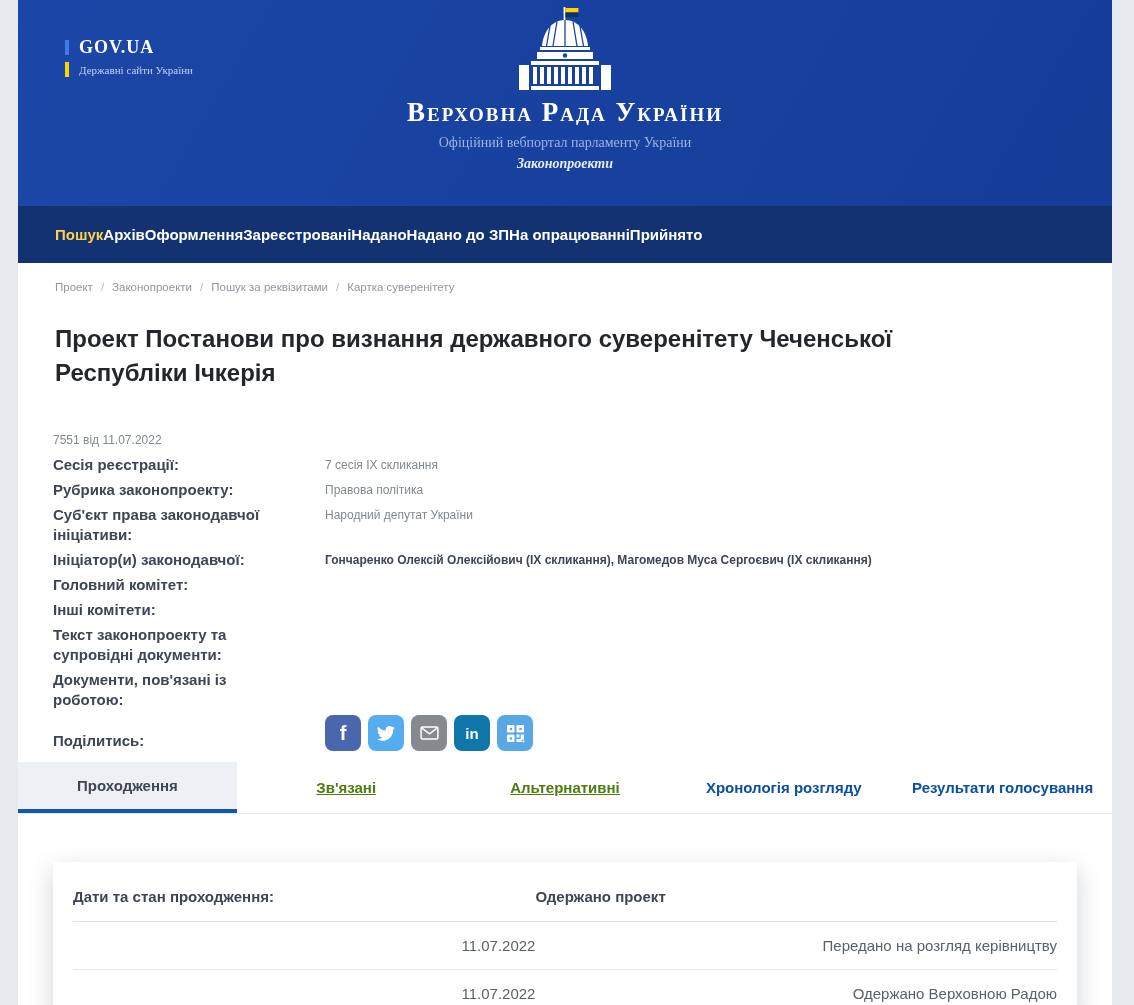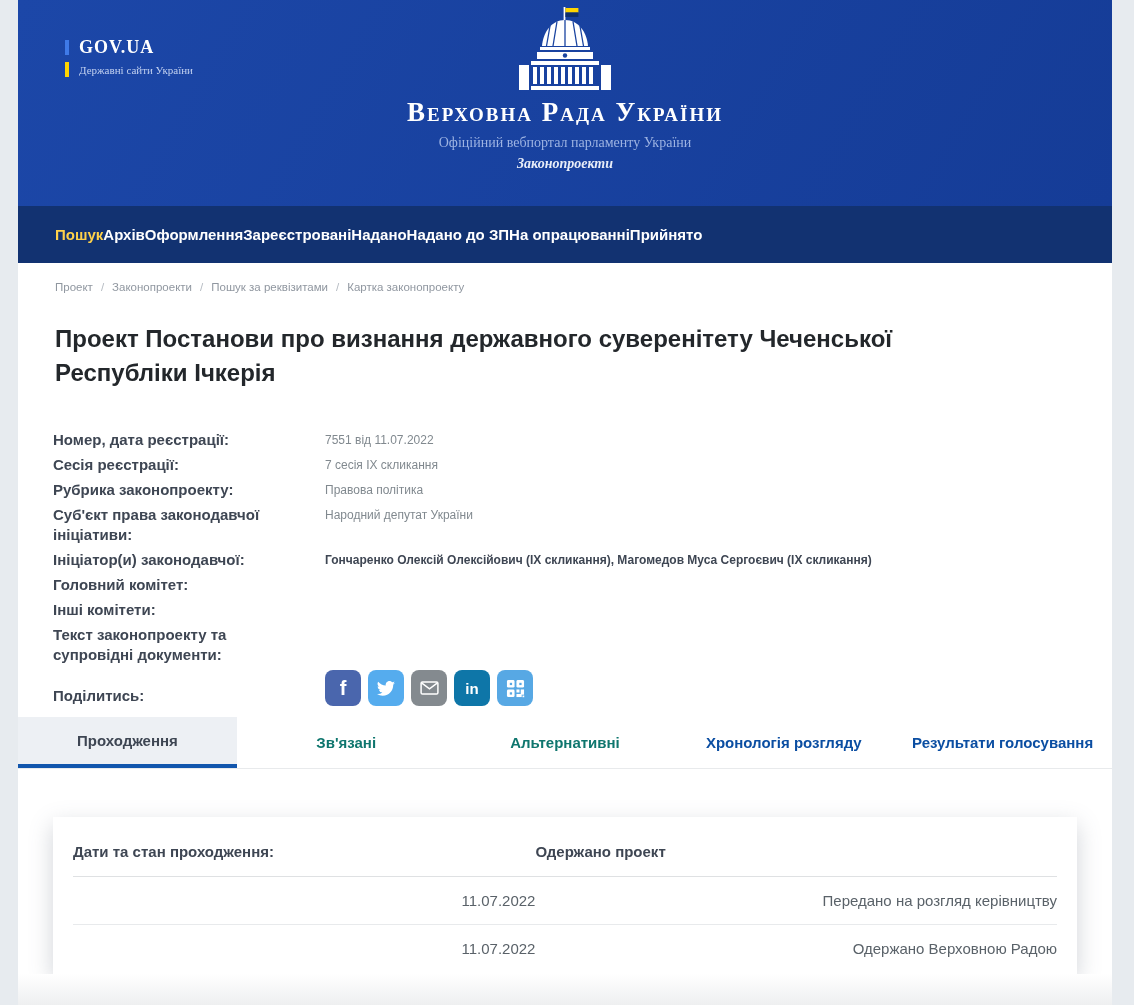--- a/index.html
+++ b/index.html
@@ -48,21 +48,21 @@
   .sbtn-fb { background:#4a66ad; font-size:20px; font-weight:700; }
   .sbtn-tw { background:#55acee; }
   .sbtn-mail { background:#848a8f; }
   .sbtn-li { background:#0e76a8; font-size:15px; font-weight:700; }
   .sbtn-qr { background:#57a8e4; }
 
   
   .tabs { display:flex; margin-top:11px; border-bottom:1px solid #e8eaec; }
   .tab { flex:1; text-align:center; height:51px; line-height:51px; font-size:15px; cursor:pointer; }
   .tab.active { background:#edf0f4; color:#3e4653; font-weight:600; border-bottom:4px solid #1256ad; line-height:47px; }
-  .tab.muted { color:#0f766e; font-weight:600; }
+  .tab.muted { color:#4d7c0f; font-weight:600;text-decoration:underline; }
   .tab.link { color:#0b4ea2; font-weight:700; }
 
   
   .card { margin:48px 35px 0; background:#fff; box-shadow:0 8px 22px rgba(90,100,120,0.28); padding:0 20px 2px; }
   .trow { display:flex; }
   .thead { padding:26px 0 16px; font-size:15px; font-weight:700; color:#3e4653; border-bottom:1px solid #dfe1e3; }
   .tbody-row { padding:15px 0; font-size:15px; color:#5a6269; border-bottom:1px solid #e8eaec;text-align:right; }
   .tbody-row:last-child { border-bottom:none; }
   .tcol1 { width:47%; }
   .tcol2 { flex:1; }
@@ -125,28 +125,27 @@
       <span class="nav-item">Надано</span>
       <span class="nav-item">Надано до ЗП</span>
       <span class="nav-item">На опрацюванні</span>
       <span class="nav-item">Прийнято</span>
     </nav>
 
     <div class="breadcrumb">
       <span class="crumb">Проект</span>
       <span class="crumb">Законопроекти</span>
       <span class="crumb">Пошук за реквізитами</span>
-      <span class="crumb">Картка законопроекту</span>
+      <span class="crumb">Картка суверенітету</span>
     </div>
 
     <h1 class="page-title">Проект Постанови про визнання державного суверенітету Чеченської Республіки Ічкерія</h1>
 
     <section class="details">
       <div class="drow">
-        <div class="dlabel">Номер, дата реєстрації:</div>
         <div class="dvalue">7551 від 11.07.2022</div>
       </div>
       <div class="drow">
         <div class="dlabel">Сесія реєстрації:</div>
         <div class="dvalue">7 сесія IX скликання</div>
       </div>
       <div class="drow">
         <div class="dlabel">Рубрика законопроекту:</div>
         <div class="dvalue">Правова політика</div>
       </div>
@@ -161,20 +160,24 @@
       <div class="drow">
         <div class="dlabel">Головний комітет:</div>
         <div class="dvalue"></div>
       </div>
       <div class="drow">
         <div class="dlabel">Інші комітети:</div>
         <div class="dvalue"></div>
       </div>
       <div class="drow">
         <div class="dlabel">Текст законопроекту та супровідні документи:</div>
+        <div class="dvalue"></div>
+      </div>
+      <div class="drow">
+        <div class="dlabel">Документи, пов'язані із роботою:</div>
         <div class="dvalue"></div>
       </div>
 
       <div class="share-row">
         <div class="dlabel">Поділитись:</div>
         <div class="share-buttons">
           <div class="sbtn sbtn-fb">
             <span>f</span>
           </div>
           <div class="sbtn sbtn-tw">

